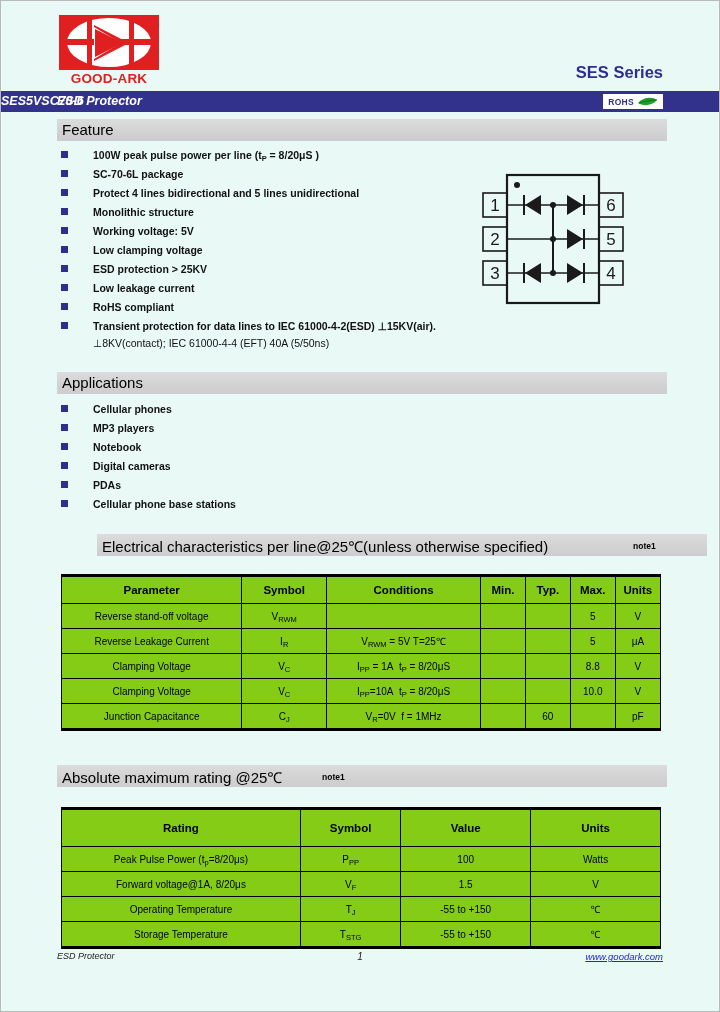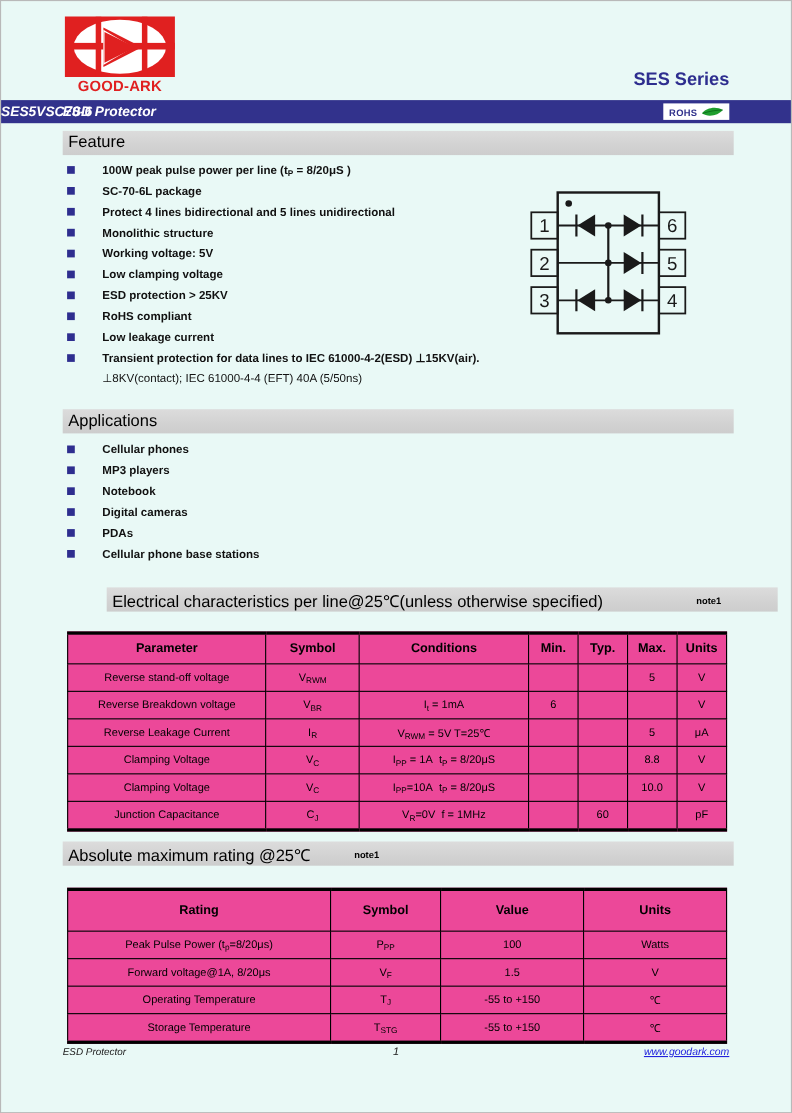--- a/index.html
+++ b/index.html
@@ -190,21 +190,21 @@
     left: 478px;
     top: 168px;
   }
 
   
   .dtable {
     position: absolute;
     left: 60px;
     width: 600px;
     border-collapse: collapse;
-    background: #ec4899;
+    background: #84cc16;
   }
   .dtable th, .dtable td {
     border-left: 1px solid #000000;
     border-right: 1px solid #000000;
     border-top: 1px solid #000000;
     border-bottom: 1px solid #000000;
     font-size: 10px;
     color: #000;
     text-align: center;
     padding: 0;
@@ -319,25 +319,25 @@
     <div class="bullet-row">
       <div class="bullet-sq"></div>
       <div class="bullet-text">Low clamping voltage</div>
     </div>
     <div class="bullet-row">
       <div class="bullet-sq"></div>
       <div class="bullet-text">ESD protection &gt; 25KV</div>
     </div>
     <div class="bullet-row">
       <div class="bullet-sq"></div>
+      <div class="bullet-text">Low leakage current</div>
+    </div>
+    <div class="bullet-row">
+      <div class="bullet-sq"></div>
       <div class="bullet-text">RoHS compliant</div>
-    </div>
-    <div class="bullet-row">
-      <div class="bullet-sq"></div>
-      <div class="bullet-text">Low leakage current</div>
     </div>
     <div class="bullet-row">
       <div class="bullet-sq"></div>
       <div class="bullet-text">Transient protection for data lines to IEC 61000-4-2(ESD)  ⊥15KV(air).</div>
     </div>
     <div class="bullet-cont">⊥8KV(contact); IEC 61000-4-4 (EFT) 40A (5/50ns)</div>
   </div>
 
   <div class="pkg-diagram">
     <svg width="150" height="145" viewBox="0 0 150 145">
@@ -439,29 +439,20 @@
       <tr>
         <td>Reverse stand-off voltage</td>
         <td><span>V</span><sub>RWM</sub></td>
         <td></td>
         <td></td>
         <td></td>
         <td>5</td>
         <td>V</td>
       </tr>
       <tr>
-        <td>Reverse Breakdown voltage</td>
-        <td><span>V</span><sub>BR</sub></td>
-        <td><span>I</span><sub>t</sub><span> = 1mA</span></td>
-        <td>6</td>
-        <td></td>
-        <td></td>
-        <td>V</td>
-      </tr>
-      <tr>
         <td>Reverse Leakage Current</td>
         <td><span>I</span><sub>R</sub></td>
         <td><span>V</span><sub>RWM</sub><span> = 5V T=25℃</span></td>
         <td></td>
         <td></td>
         <td>5</td>
         <td>μA</td>
       </tr>
       <tr>
         <td>Clamping Voltage</td>

